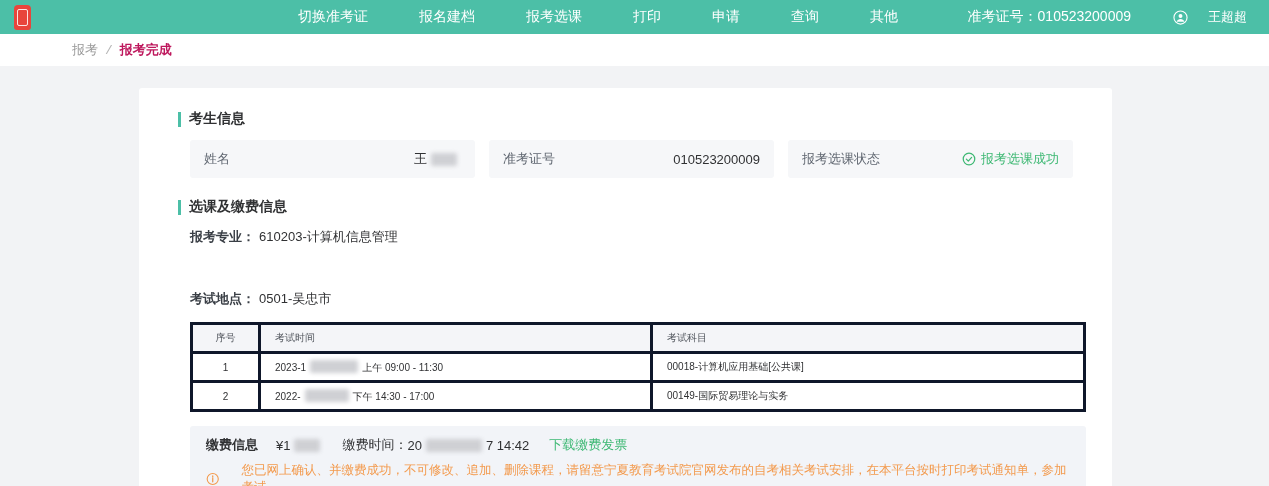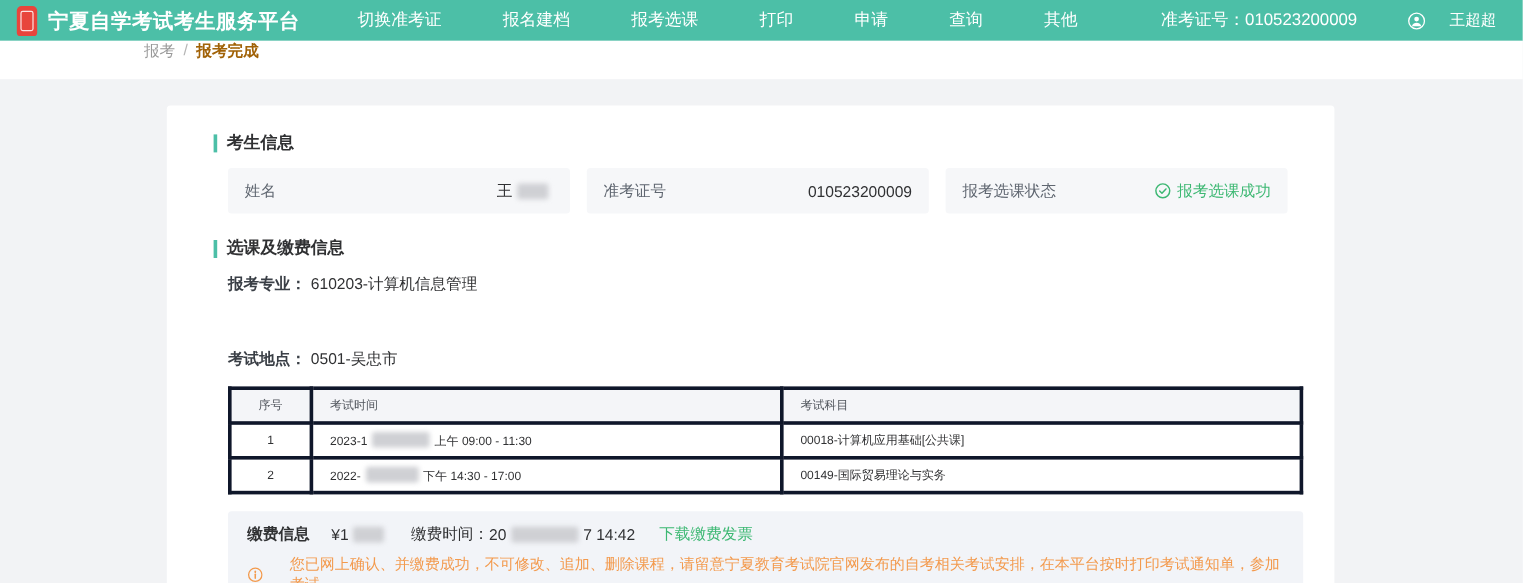--- a/index.html
+++ b/index.html
@@ -36,24 +36,24 @@
   }
   .site-title { font-size: 17px; font-weight: bold; letter-spacing: .5px; white-space: nowrap; }
   .topnav { display: flex; align-items: center; gap: 0; width: 600px; justify-content: space-between; margin-left: 26px; }
   .nav-item { color: #fff; font-size: 14px; text-decoration: none; cursor: pointer; white-space: nowrap; }
   .top-right { margin-left: auto; display: flex; align-items: center; gap: 42px; }
   .ticket { font-size: 14px; white-space: nowrap; }
   .user { display: flex; align-items: center; gap: 20px; font-size: 13px; cursor: pointer; white-space: nowrap; }
   .user svg { display: block; }
 
   
-  .crumbbar { height: 32px; background: #fff; display: flex; align-items: flex-start; padding-left: 120px; }
+  .crumbbar { height: 32px; background: #fff; display: flex; align-items: center; padding-left: 72px; font-family: Liberation Mono, monospace; }
   .crumb-parent { color: #999; cursor: pointer; }
   .crumb-sep { color: #b5b5b5; margin: 0 7px; }
-  .crumb-current { color: #a16207; font-weight: 600; }
+  .crumb-current { color: #be185d; font-weight: 600; }
 
   
   .page { padding-top: 22px; }
   .card {
     width: 973px;
     margin-left: 139px;
     background: #fff;
     border-radius: 3px;
     padding: 22px 39px 24px 39px;
     min-height: 338px;
@@ -109,21 +109,20 @@
 
   
   .footer { text-align: center; color: #555; font-size: 12px; margin-top: 15px; }
 </style>
 </head>
 <body>
 
 <header class="topbar">
   <div class="brand">
     <span class="logo"></span>
-    <span class="site-title">宁夏自学考试考生服务平台</span>
   </div>
   <nav class="topnav">
     <a class="nav-item">切换准考证</a>
     <a class="nav-item">报名建档</a>
     <a class="nav-item">报考选课</a>
     <a class="nav-item">打印</a>
     <a class="nav-item">申请</a>
     <a class="nav-item">查询</a>
     <a class="nav-item">其他</a>
   </nav>

